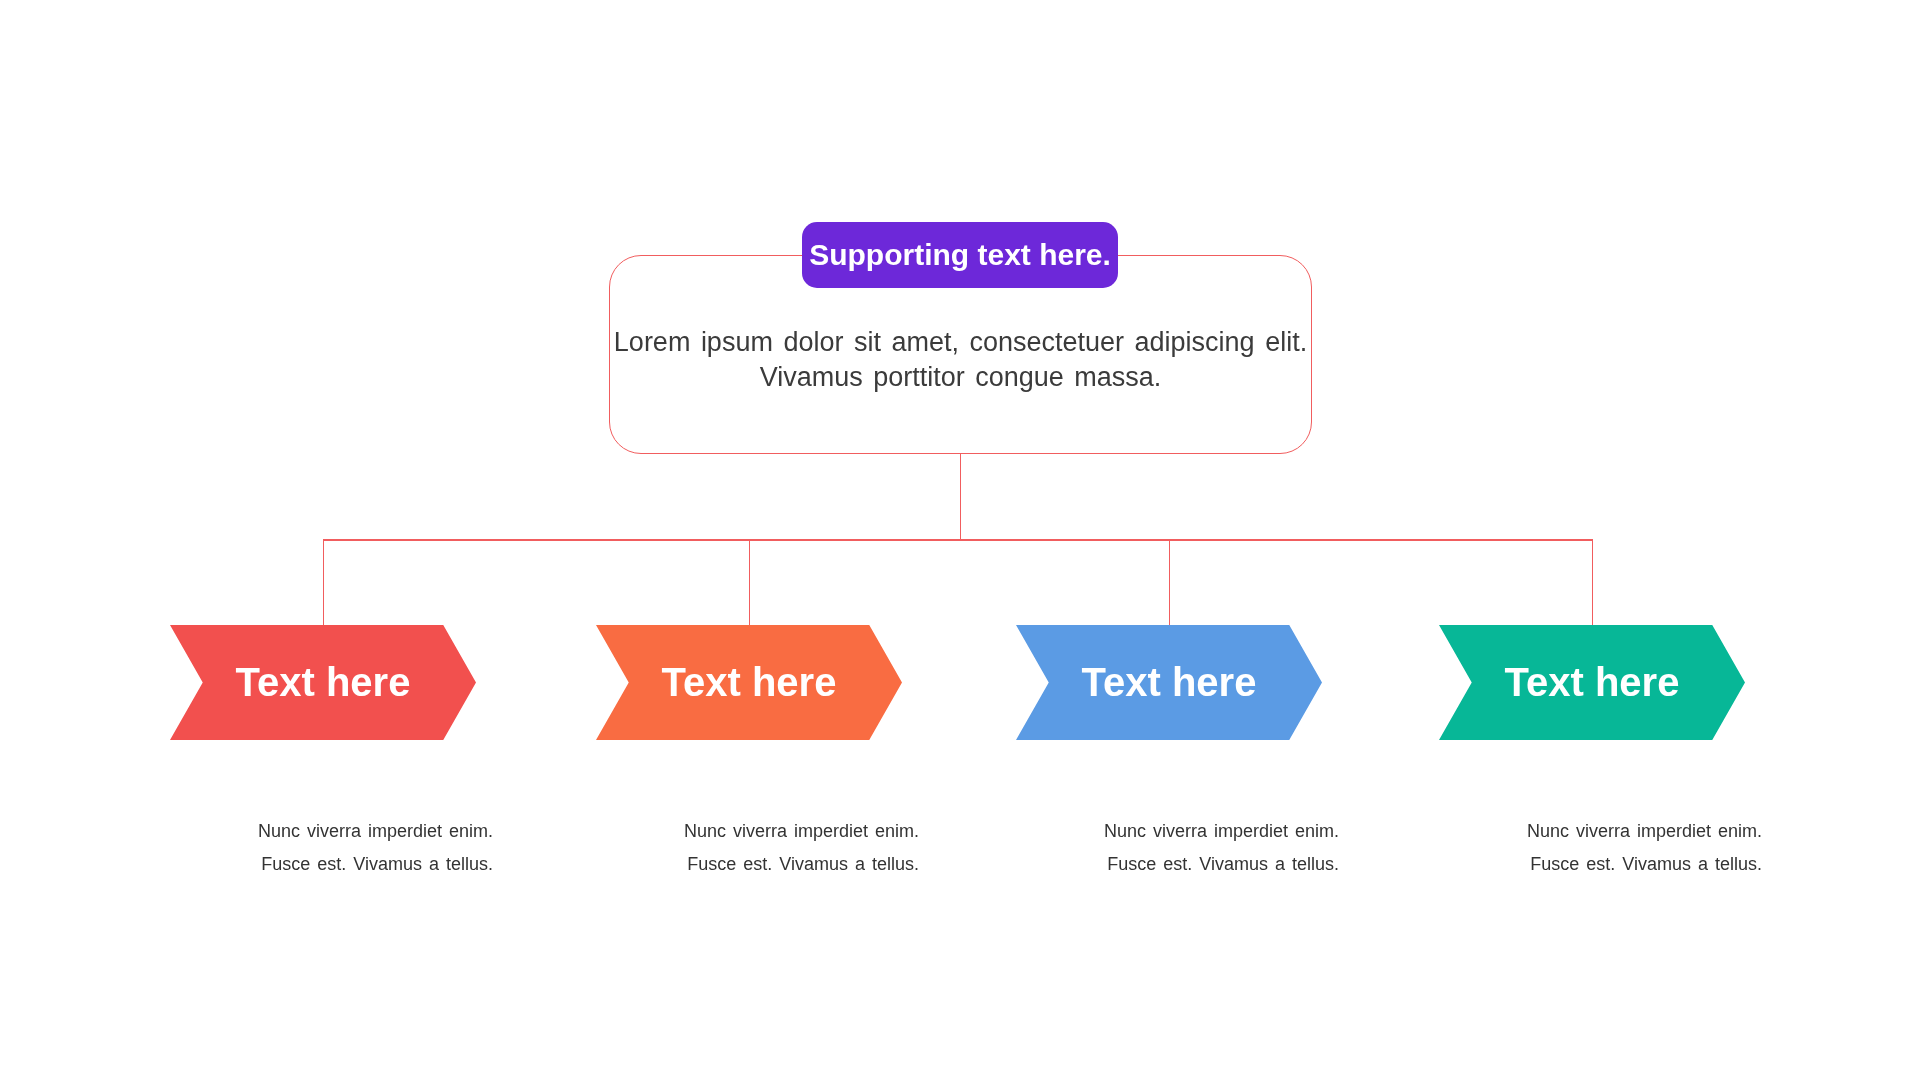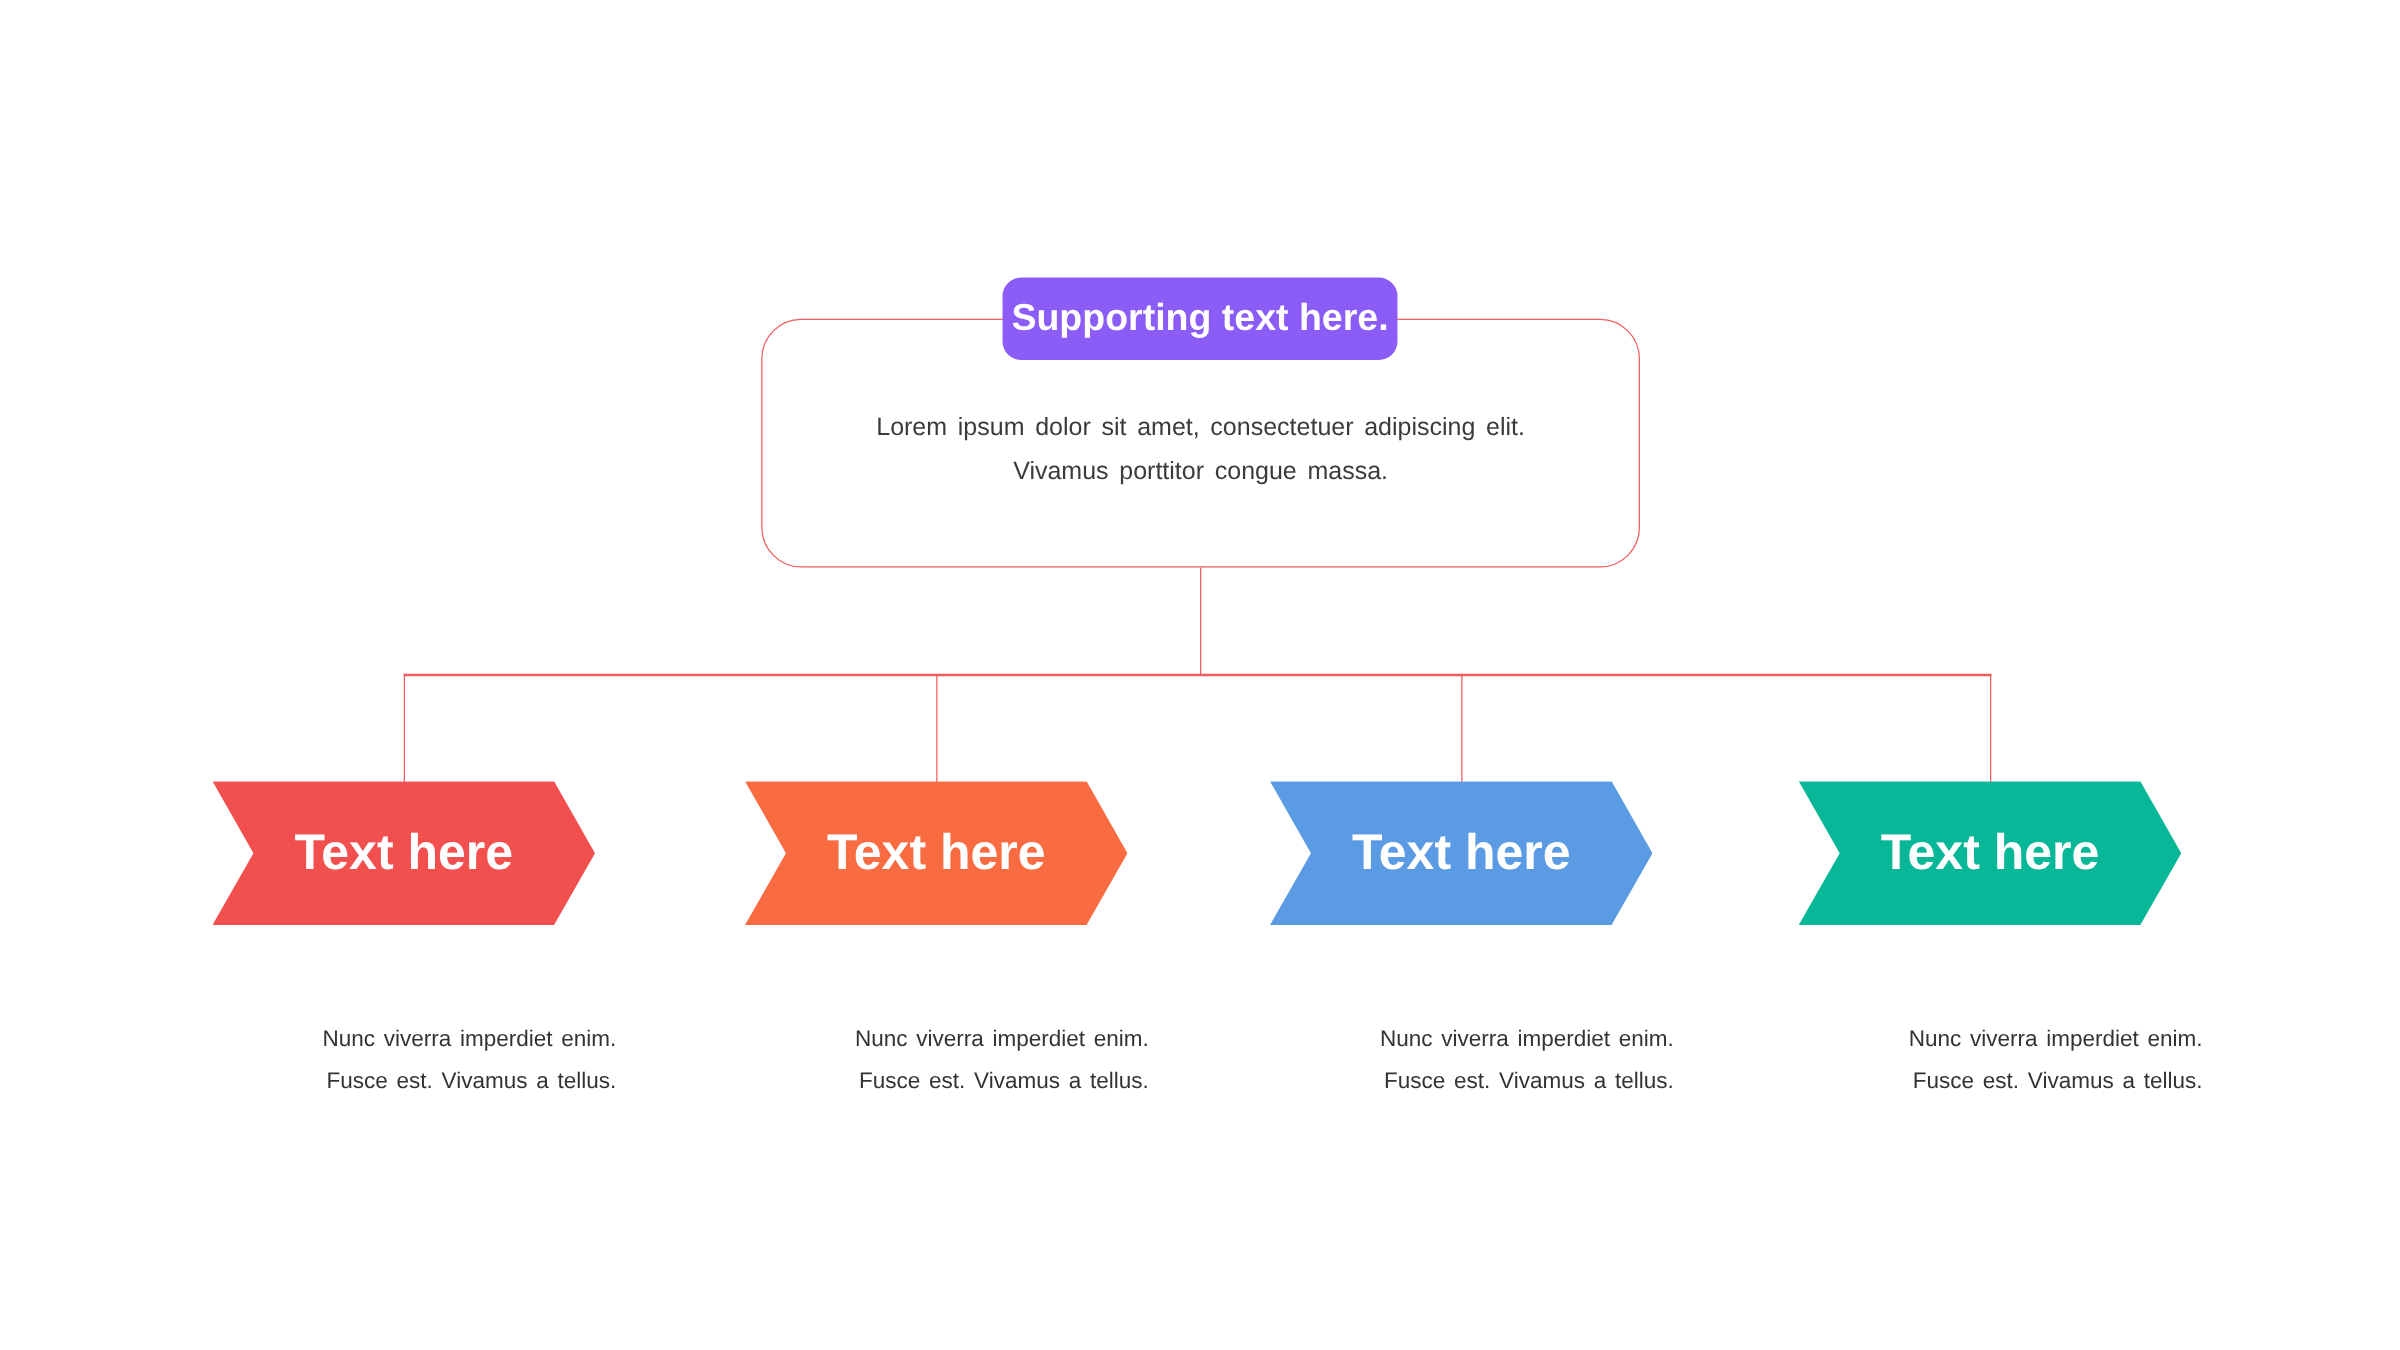--- a/index.html
+++ b/index.html
@@ -26,21 +26,21 @@
     border-radius: 32px;
     background: #ffffff;
     box-sizing: border-box;
   }
   .root-body {
     position: absolute;
     left: 609px;
     top: 325px;
     width: 703px;
     text-align: center;
-    font-size: 20px;
+    font-size: 27px;
     line-height: 35px;
     color: #3b3b3b;
     word-spacing: 3px;
   }
   .root-badge {
     position: absolute;
     left: 802px;
     top: 222px;
     width: 316px;
     height: 66px;
@@ -107,21 +107,21 @@
 
 <div class="canvas">
 
   <div class="root-box" style="border-color: rgb(241, 93, 94);"></div>
 
   <div class="root-body">
     <div>Lorem ipsum dolor sit amet, consectetuer adipiscing elit.</div>
     <div>Vivamus porttitor congue massa.</div>
   </div>
 
-  <div class="root-badge" style="background: #8b5cf6;">Supporting text here.</div>
+  <div class="root-badge" style="background: #6d28d9;">Supporting text here.</div>
 
   <div class="line stub-v" style="background: rgb(241, 93, 94);"></div>
   <div class="line trunk-h" style="background: rgb(241, 93, 94);"></div>
   <div class="line drop-v drop-0" style="background: rgb(241, 93, 94);"></div>
   <div class="line drop-v drop-1" style="background: rgb(241, 93, 94);"></div>
   <div class="line drop-v drop-2" style="background: rgb(241, 93, 94);"></div>
   <div class="line drop-v drop-3" style="background: rgb(241, 93, 94);"></div>
 
   <div class="banner banner-0" style="background: rgb(242, 80, 78);">Text here</div>
   <div class="banner banner-1" style="background: rgb(249, 108, 66);">Text here</div>

